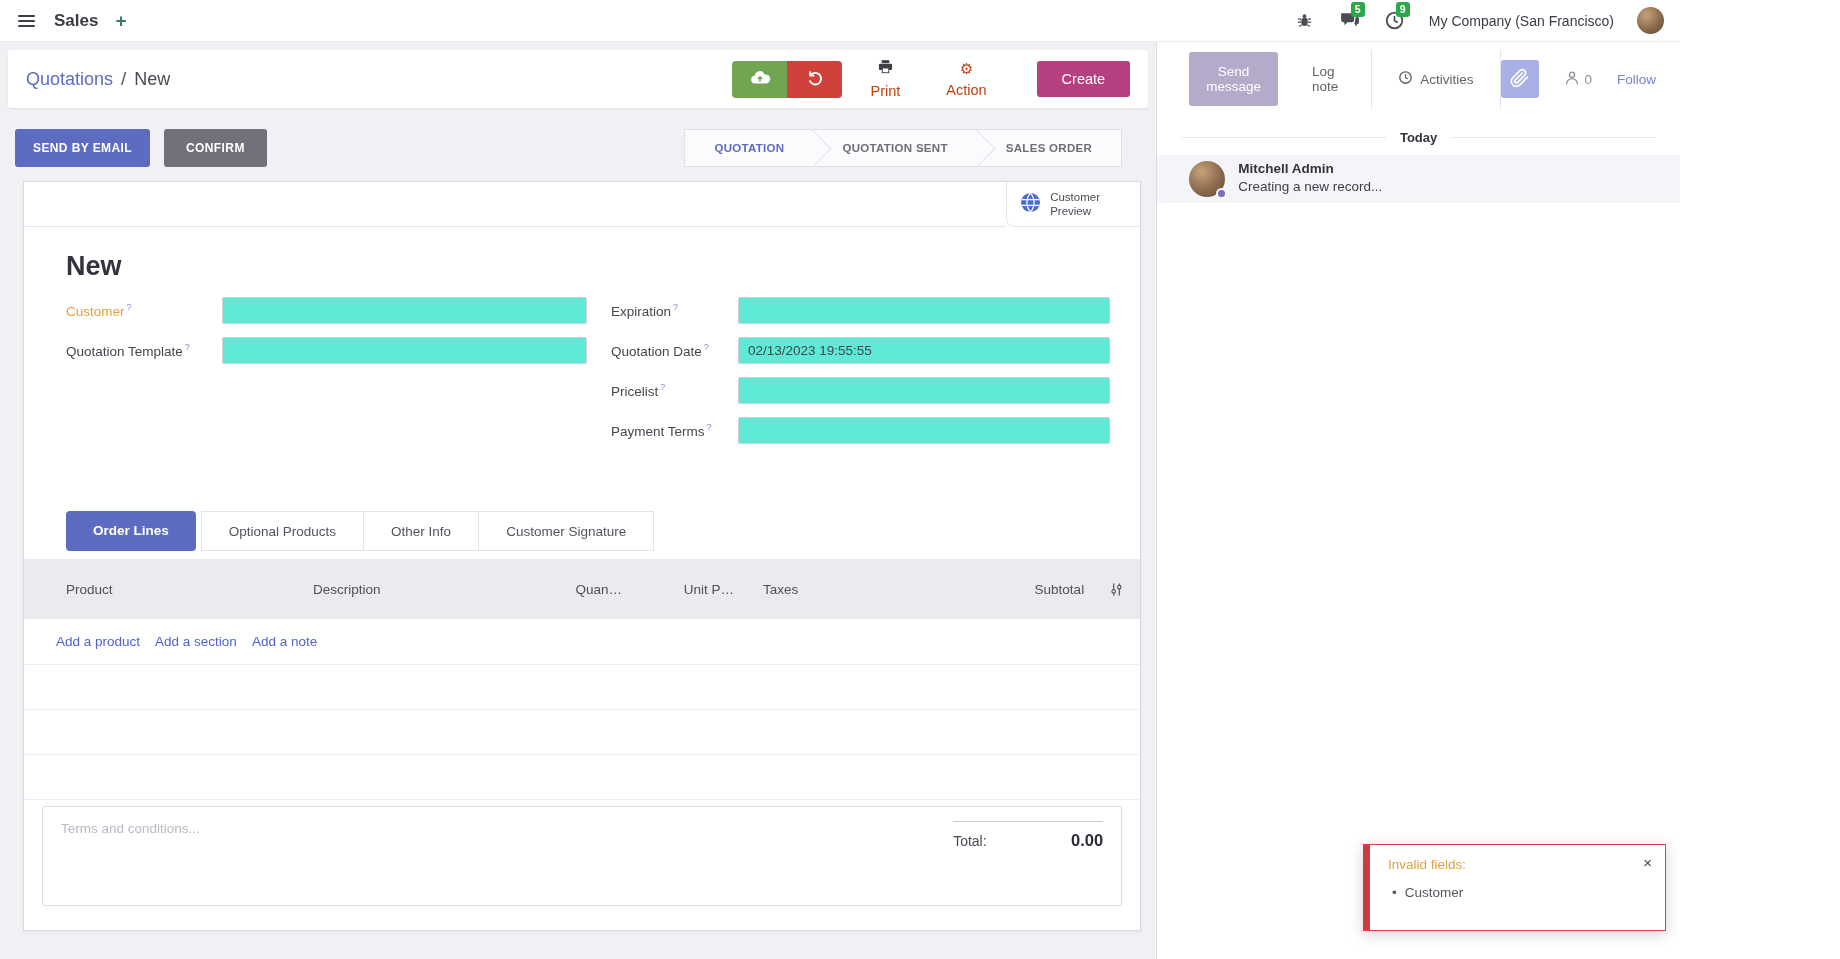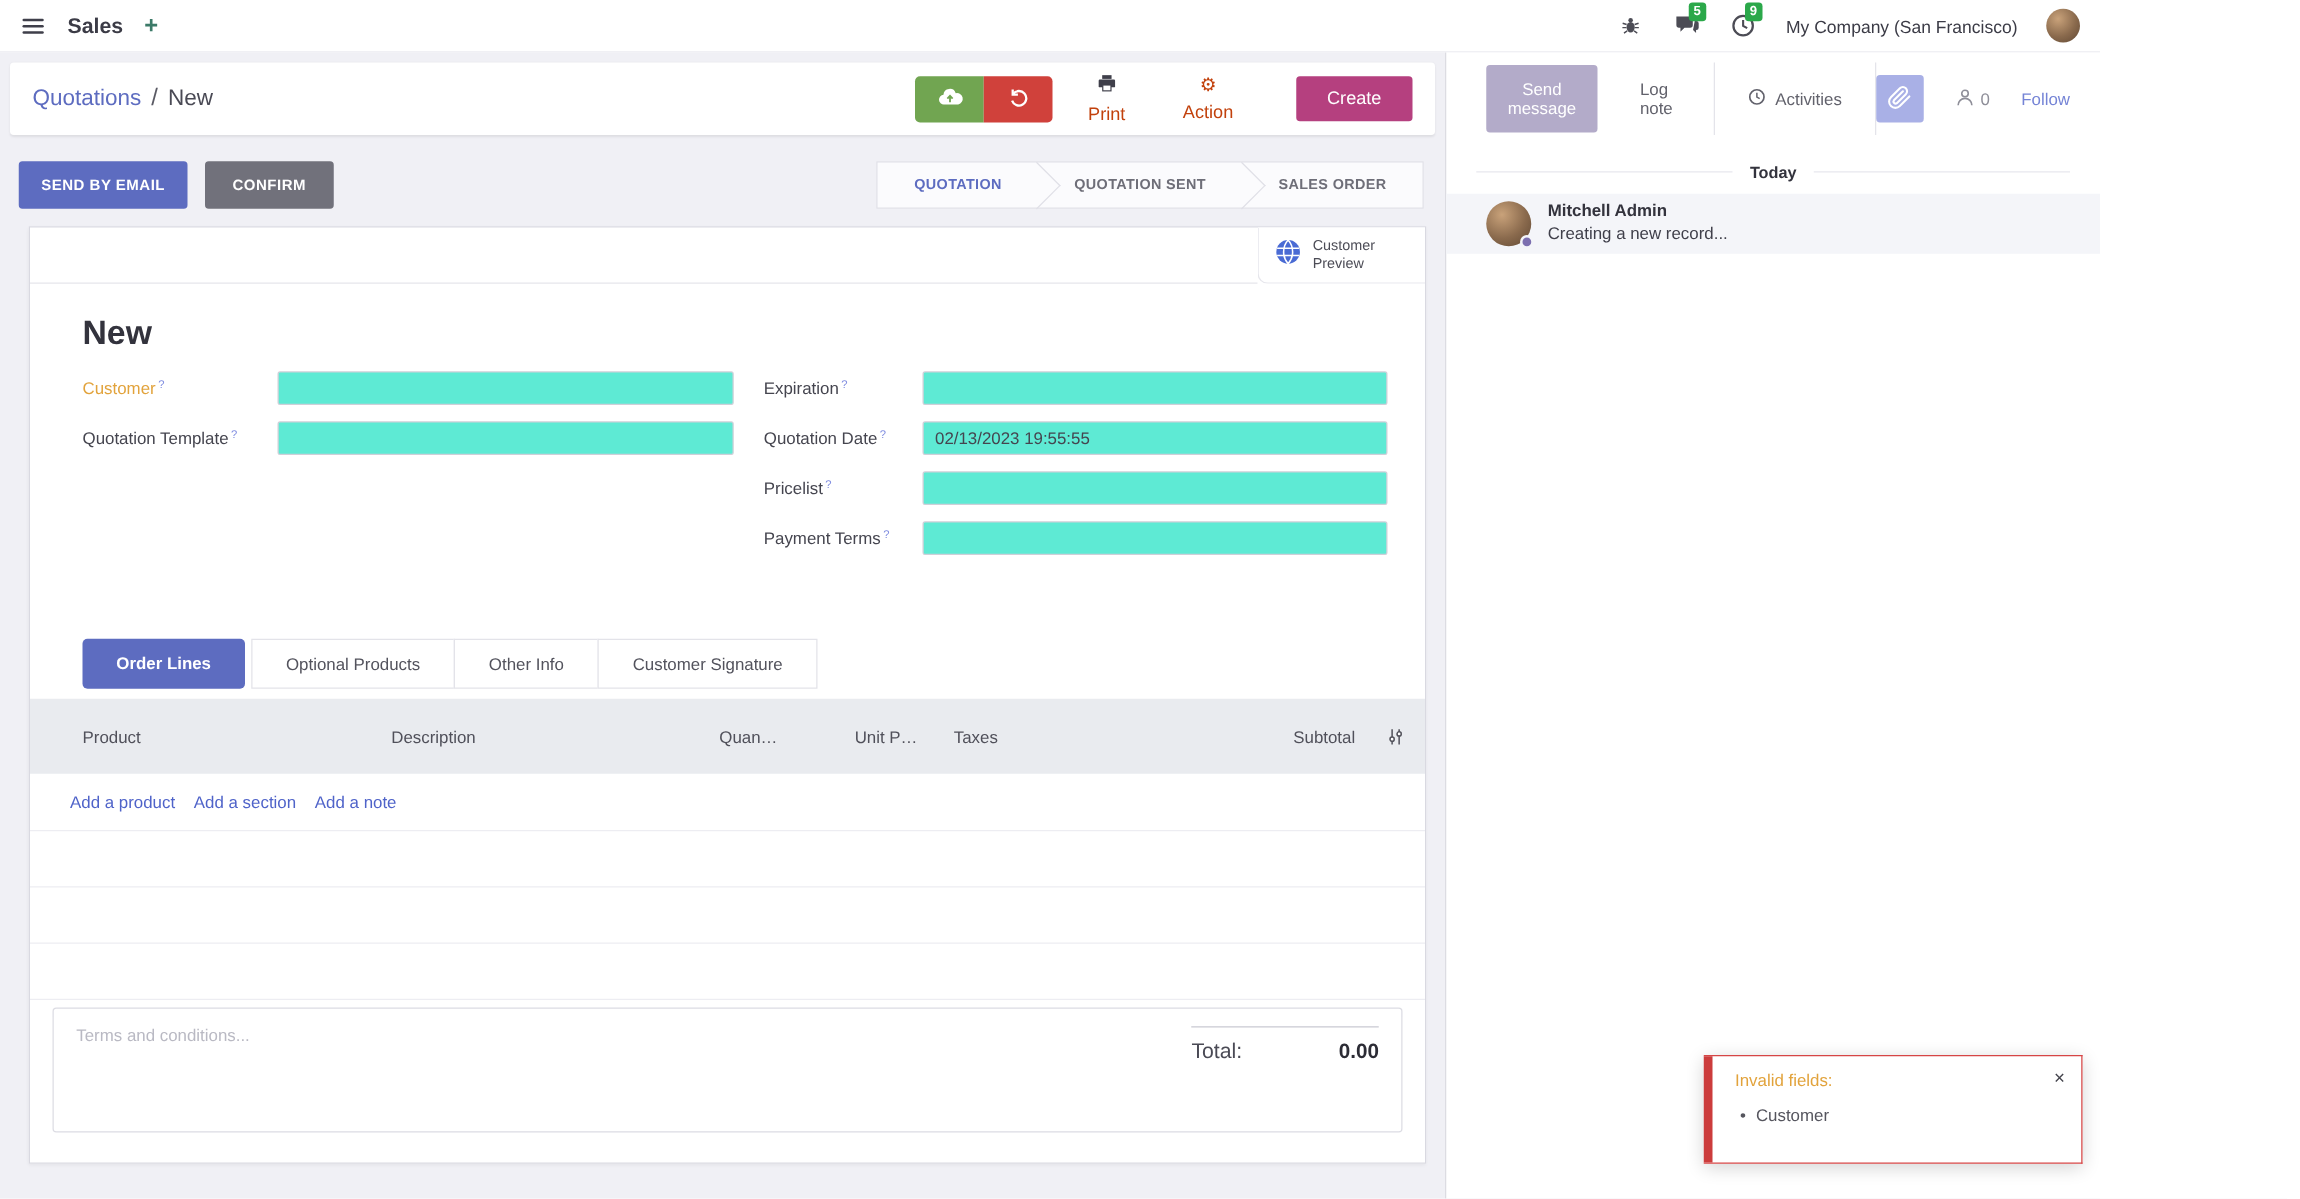--- a/index.html
+++ b/index.html
@@ -37,21 +37,21 @@
   .cp-link { display:flex; align-items:center; gap:6px; font-size:14.5px; color:#c2410c; cursor:pointer;flex-direction:column; }
   .cp-link.print { margin-left:28px; }
   .cp-link.action { margin-left:46px; }
   .gear-glyph { font-size:15px; line-height:1; }
   .btn-create { margin-left:50px; background:#B5407F; color:#fff; font-size:14.5px; padding:10px 25px; border-radius:3px; border:none; cursor:pointer; }
 
   
   .status-row { margin:21px 15px 0; display:flex; align-items:center; }
   .btn-send { background:#5D6CC0; color:#fff; font-size:12px; letter-spacing:.4px; font-weight:600; padding:12px 18px; border-radius:3px; border:none; cursor:pointer; }
   .btn-confirm { background:#71717b; color:#fff; font-size:12px; letter-spacing:.4px; font-weight:600; padding:12px 22px; border-radius:3px; border:none; margin-left:14px; cursor:pointer; }
-  .sb-steps { margin-left:auto; margin-right:2px; display:flex; border:1px solid #e0e0e7; background:#fbfbfd; height:38px; }
+  .sb-steps { margin-left:auto; margin-right:19px; display:flex; border:1px solid #e0e0e7; background:#fbfbfd; height:38px; }
   .sb-step { position:relative; line-height:36px; padding:0 29px; font-size:11.5px; color:#6e6e78; letter-spacing:.3px; font-weight:600; cursor:pointer; }
   .sb-step:not(:last-child)::after { content:""; position:absolute; top:5px; right:-13px; width:26px; height:26px; transform:rotate(45deg); border-top:1px solid #e0e0e7; border-right:1px solid #e0e0e7; pointer-events:none; }
   .sb-step.active { color:#5D6CC0; }
 
   
   .sheet { margin:14px 15px 0 23px; background:#fff; border:1px solid #d9d9e1; box-shadow:0 1px 3px rgba(0,0,0,.06); height:750px; display:flex; flex-direction:column; }
   .sheet-top { display:flex; height:45px; flex:0 0 auto; }
   .sheet-top-fill { flex:1; border-bottom:1px solid #e6e6ec; }
   .preview-btn { width:134px; border-left:1px solid #e6e6ec; border-bottom:1px solid #e6e6ec; border-bottom-left-radius:8px; display:flex; align-items:center; gap:9px; padding-left:13px; cursor:pointer; background:#fff; }
   .preview-text { font-size:11.5px; color:#4c4c56; line-height:1.25; }
@@ -84,21 +84,21 @@
   .col-gear { width:22px; display:flex; justify-content:flex-end; cursor:pointer; }
   .olines-links { height:46px; display:flex; align-items:center; gap:15px; padding-left:32px; border-bottom:1px solid #ededf2; font-size:13.5px; }
   .olink { color:#4f63c9; cursor:pointer; }
   .empty-row { height:45px; border-bottom:1px solid #ededf2; }
 
   .terms-box { margin:6px 18px 0; border:1px solid #dcdce3; border-radius:3px; height:100px; display:flex; justify-content:space-between; padding:14px 18px; }
   .terms-ph { font-size:13.5px; color:#b9b9c3; cursor:text; }
   .total-block { width:150px; }
   .total-sep { border-top:1px solid #c9c9d2; margin-bottom:9px; }
   .total-row { display:flex; justify-content:space-between; align-items:baseline; }
-  .total-label { font-size:17px; color:#4a4a55; }
+  .total-label { font-size:14px; color:#4a4a55; }
   .total-value { font-size:16.5px; font-weight:700; color:#2c2c35; }
 
   
   .chatter-top { display:flex; align-items:center; height:74px; padding:0 24px 0 32px; }
   .btn-sendmsg { background:#b3abc9; color:#fff; font-size:13.5px; padding:12px 17px; border-radius:3px; border:none; cursor:pointer; }
   .log-note { margin-left:34px; font-size:13.5px; color:#62626c; cursor:pointer; }
   .vdiv { width:1px; height:58px; background:#e4e4ea; margin-left:32px; }
   .activities { display:flex; align-items:center; gap:7px; font-size:13.5px; color:#62626c; padding:0 27px; height:58px; cursor:pointer; border-right:1px solid #e4e4ea; }
   .chat-right { margin-left:auto; display:flex; align-items:center; gap:25px; }
   .btn-attach { width:38px; height:38px; background:#a9b0e6; border-radius:3px; display:flex; align-items:center; justify-content:center; border:none; cursor:pointer; }

